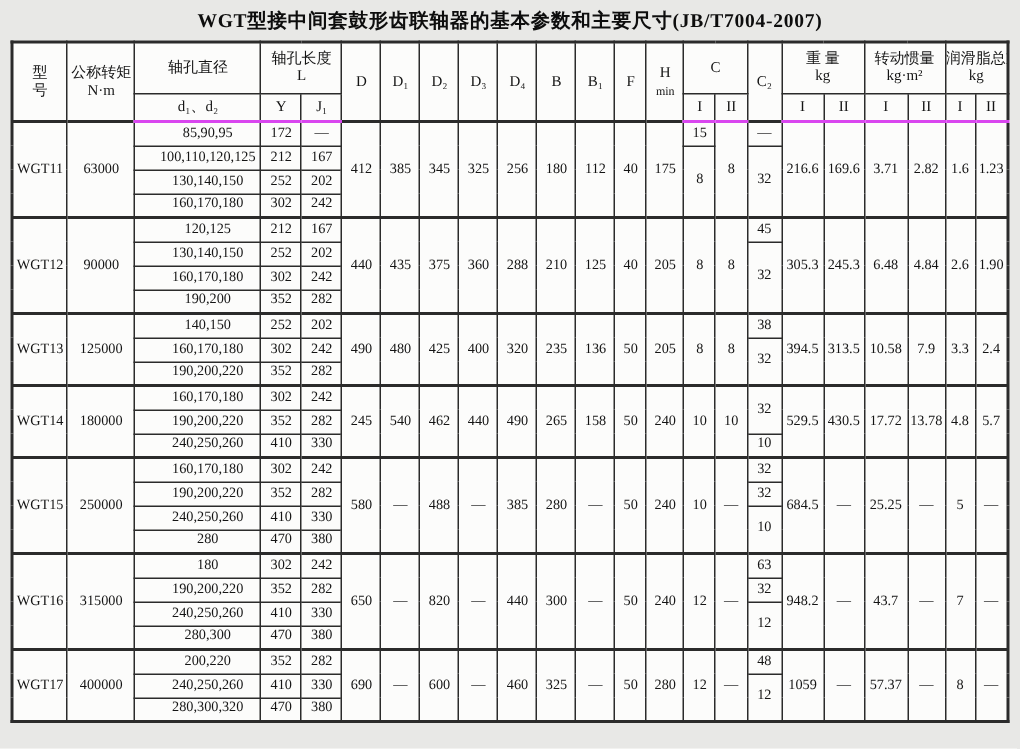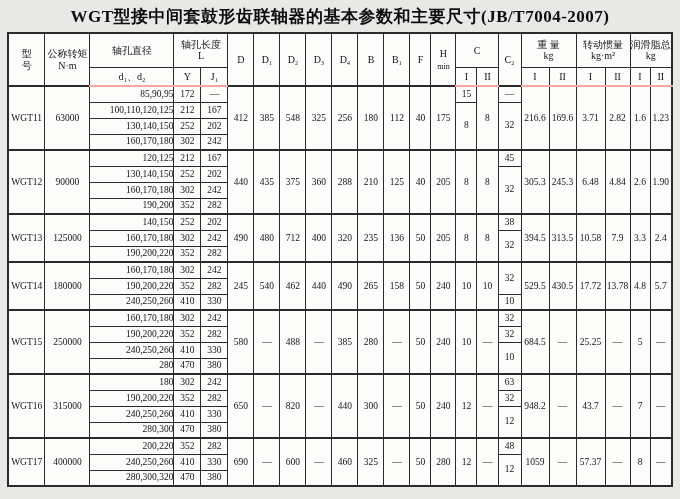--- a/index.html
+++ b/index.html
@@ -6,21 +6,21 @@
   body{
     width:680px;height:499px;
     background:#e8e8e6;
     font-family:"Liberation Serif","DejaVu Serif","DejaVu Sans",serif;
     color:#141414;
     overflow:hidden;
   }
   .page{padding-top:5px;}
   .title{
     text-align:center;
-    font-size:17px;
+    font-size:13px;
     font-weight:bold;
     letter-spacing:.5px;
     margin:0 0 4px 0;
     color:#0d0d0d;
   }
   table{
     border-collapse:collapse;
     table-layout:fixed;
     margin:0 auto;
     width:664px;
@@ -36,23 +36,23 @@
     line-height:1.15;
     background:#fcfcfb;
     overflow:hidden;
     white-space:nowrap;
     font-weight:normal;
   }
   thead tr.h1{height:34px;}
   thead tr.h2{height:19px;}
   thead th{font-size:10px;}
   tbody tr{height:16px;}
-  td.bore{text-align:right;padding-left:13px;font-family:Liberation Serif, serif;}
+  td.bore{text-align:center;padding-left:13px;font-family:Liberation Serif, serif;}
   tr.grp td{border-top:2px solid #2b2b2b;}
-  thead tr.h2 th{border-bottom:2px solid #fca5a5;text-align:center;}
+  thead tr.h2 th{border-bottom:2px solid #d946ef;text-align:center;}
   .small{font-size:8px;}
 </style>
 </head>
 <body>
 
 <div class="page">
   <div class="title">WGT型接中间套鼓形齿联轴器的基本参数和主要尺寸(JB/T7004-2007)</div>
 
   <table>
     <colgroup>
@@ -117,21 +117,21 @@
     </thead>
     <tbody>
         <tr class="grp">
           <td rowspan="4">WGT11</td>
           <td rowspan="4">63000</td>
           <td class="bore">85,90,95</td>
           <td>172</td>
           <td>—</td>
           <td rowspan="4">412</td>
           <td rowspan="4">385</td>
-          <td rowspan="4">548</td>
+          <td rowspan="4">345</td>
           <td rowspan="4">325</td>
           <td rowspan="4">256</td>
           <td rowspan="4">180</td>
           <td rowspan="4">112</td>
           <td rowspan="4">40</td>
           <td rowspan="4">175</td>
           <td>15</td>
           <td rowspan="4">8</td>
           <td>—</td>
           <td rowspan="4">216.6</td>
@@ -200,21 +200,21 @@
           <td>282</td>
         </tr>
         <tr class="grp">
           <td rowspan="3">WGT13</td>
           <td rowspan="3">125000</td>
           <td class="bore">140,150</td>
           <td>252</td>
           <td>202</td>
           <td rowspan="3">490</td>
           <td rowspan="3">480</td>
-          <td rowspan="3">712</td>
+          <td rowspan="3">425</td>
           <td rowspan="3">400</td>
           <td rowspan="3">320</td>
           <td rowspan="3">235</td>
           <td rowspan="3">136</td>
           <td rowspan="3">50</td>
           <td rowspan="3">205</td>
           <td rowspan="3">8</td>
           <td rowspan="3">8</td>
           <td>38</td>
           <td rowspan="3">394.5</td>

